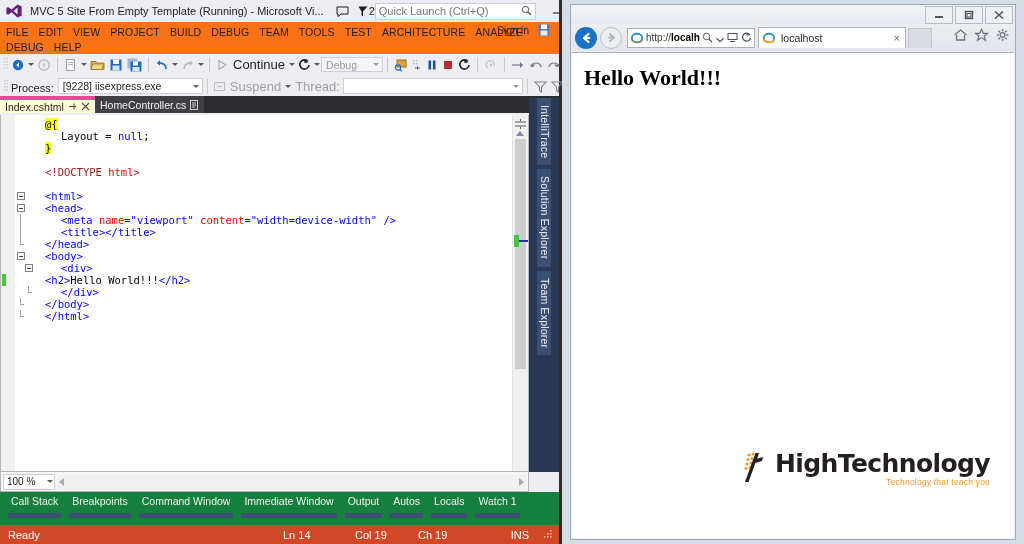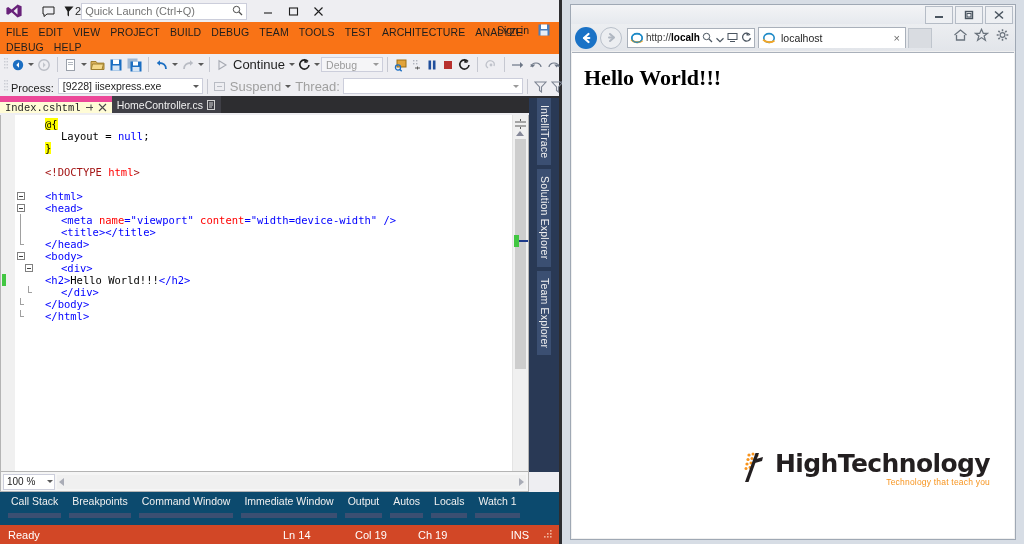--- a/index.html
+++ b/index.html
@@ -85,21 +85,21 @@
 
   
   .tabstrip{
     height:17px;background:#2d2d30;display:flex;align-items:flex-end;
     position:relative;
   }
   .doctab{
     height:17px;display:flex;align-items:center;padding:0 5px;
     font-size:10.5px;box-sizing:border-box;
   }
-  .doctab.active{background:#fffcd6;color:#1e1e1e;border-top:6px solid #ec4899;font-family:Liberation Mono, monospace;}
+  .doctab.active{background:#fffcd6;color:#1e1e1e;border-top:4px solid #ec4899;}
   .doctab.inactive{background:#3f3f46;color:#f1f1f1;}
   .tabicon{margin-left:4px;display:flex;align-items:center;}
   .tabstrip-right{position:absolute;right:16px;bottom:3px;}
 
   
   .editor-wrap{
     position:absolute;left:0;top:115px;right:30px;bottom:72px;
     background:#ffffff;border:1px solid #b4b4b4;border-top:0;box-sizing:border-box;
     overflow:hidden;
   }
@@ -179,21 +179,21 @@
   .vtab{
     writing-mode:vertical-rl;
     font-size:10.5px;color:#f0f0f0;padding:7px 0;margin:0 0 4px 0;
     background:#3b4f72;width:14px;text-align:left;
     white-space:nowrap;letter-spacing:.2px;
   }
   .vtab-wrap{position:absolute;left:8px;top:0;}
 
   
   .vs-bottom-tabs{
-    position:absolute;left:0;right:0;bottom:19px;height:33px;background:#0c4a6e;
+    position:absolute;left:0;right:0;bottom:19px;height:33px;background:#15803d;
     display:flex;align-items:flex-start;padding-left:4px;
   }
   .btab{
     font-size:10.5px;color:#f0f0f0;padding:3px 7px 0 7px;white-space:nowrap;
     position:relative;
   }
   .btab:after{
     content:"";position:absolute;left:4px;right:4px;bottom:-11px;height:5px;background:#3b4f72;
   }
   
@@ -270,20 +270,21 @@
 <div class="screen">
 
   <div class="vs-window">
 
     <div class="vs-titlebar">
       <span class="vs-logo">
         <svg width="16" height="14" viewBox="0 0 16 14">
             <path d="M11.5 0.6 L15.6 2.2 V11.8 L11.5 13.4 L5.6 8.2 L2.2 10.8 L0.4 9.9 V3.9 L2.2 3 L5.6 5.6 Z M11.5 3.6 L7.6 7 L11.5 10.4 Z" fill="#68217a"></path>
           </svg>
       </span>
+      <span class="vs-title">MVC 5 Site From Empty Template (Running) - Microsoft Vi...</span>
       <span class="tb-icons">
         <span class="tb-icon">
           <svg width="13" height="11" viewBox="0 0 13 11">
               <path d="M1 1h11v7H5l-3 2.5V8H1z" fill="none" stroke="#1e1e1e" stroke-width="1"></path>
             </svg>
         </span>
         <span class="tb-icon">
           <svg width="10" height="11" viewBox="0 0 10 11">
               <path d="M0.5 0.5h9L5 5.5v5L3.5 9.3V5.5z" fill="#1e1e1e"></path>
             </svg>

